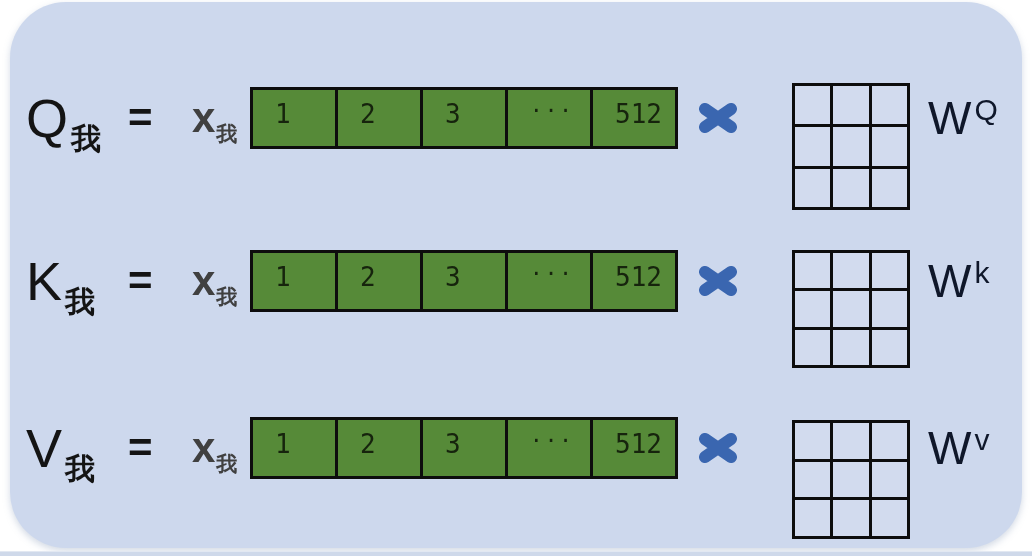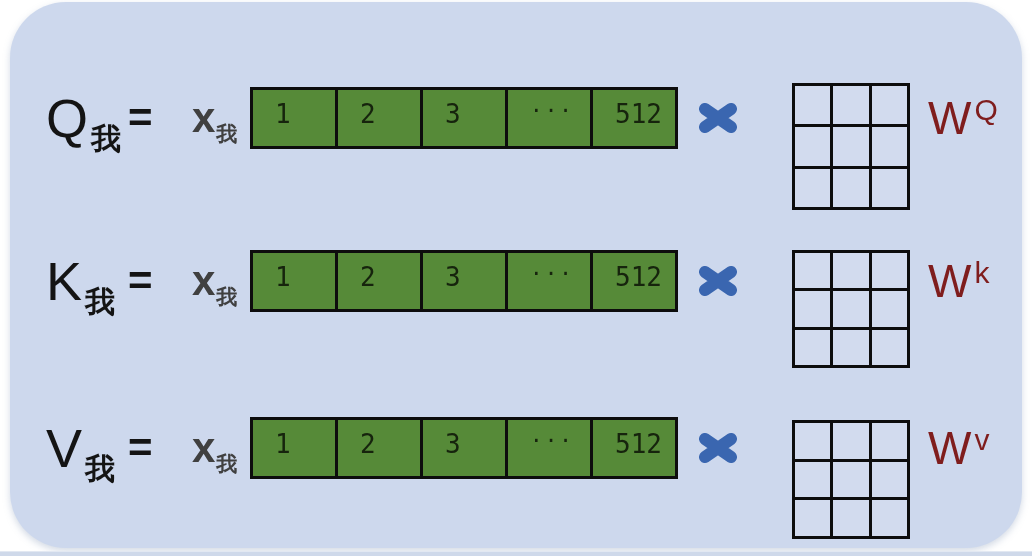--- a/index.html
+++ b/index.html
@@ -15,21 +15,21 @@
   .bottom-strip{
     position:absolute;left:0;bottom:0;width:1032px;height:4px;
     background:#cfd9ea;border-top:1px solid #e2e8f2;
   }
   .row{position:absolute;left:0;width:1012px;height:0;}
   .row-q{top:85px;}
   .row-k{top:248px;}
   .row-v{top:415px;}
   
   .vcenter{position:absolute;top:31px;transform:translateY(-50%);}
-  .eq-label{left:36px;color:#141414;white-space:nowrap;}
+  .eq-label{left:16px;color:#141414;white-space:nowrap;}
   .big-letter{font-size:54px;font-weight:400;letter-spacing:1px;}
   .cjk-sub{font-size:30px;font-weight:700;position:relative;top:12px;margin-left:2px;
            font-family:"Liberation Sans","DejaVu Sans",sans-serif;}
   .equals{left:118px;font-size:42px;font-weight:600;color:#141414;}
   .x-label{left:182px;color:#404040;white-space:nowrap;}
   .x-letter{font-size:42px;font-weight:600;}
   .x-sub{font-size:21px;font-weight:700;position:relative;top:9px;margin-left:1px;}
   .vector{
     position:absolute;left:240px;top:0;width:428px;height:62px;
     display:flex;background:#568a38;border:3px solid #0d0d0d;box-sizing:border-box;
@@ -46,21 +46,21 @@
   .times{left:689px;width:38px;height:34px;}
   .matrix{
     position:absolute;left:782px;width:118px;
     display:grid;grid-template-columns:1fr 1fr 1fr;grid-template-rows:1fr 1fr 1fr;
     gap:3px;background:#0d0d0d;border:3px solid #0d0d0d;box-sizing:border-box;
   }
   .matrix .mcell{background:#d2dbee;}
   .row-q .matrix{top:-4px;height:127px;}
   .row-k .matrix{top:0;height:118px;}
   .row-v .matrix{top:3px;height:119px;}
-  .w-label{left:918px;color:#7f1d1d;white-space:nowrap;text-align:center;}
+  .w-label{left:918px;color:#0f172a;white-space:nowrap;text-align:center;}
   .w-letter{font-size:46px;font-weight:400;letter-spacing:1px;}
   .w-sup{font-size:30px;font-weight:400;position:relative;top:-14px;margin-left:2px;}
 </style>
 </head>
 <body>
 
 <div class="panel">
 
   <div class="row row-q">
     <div class="vcenter eq-label">

